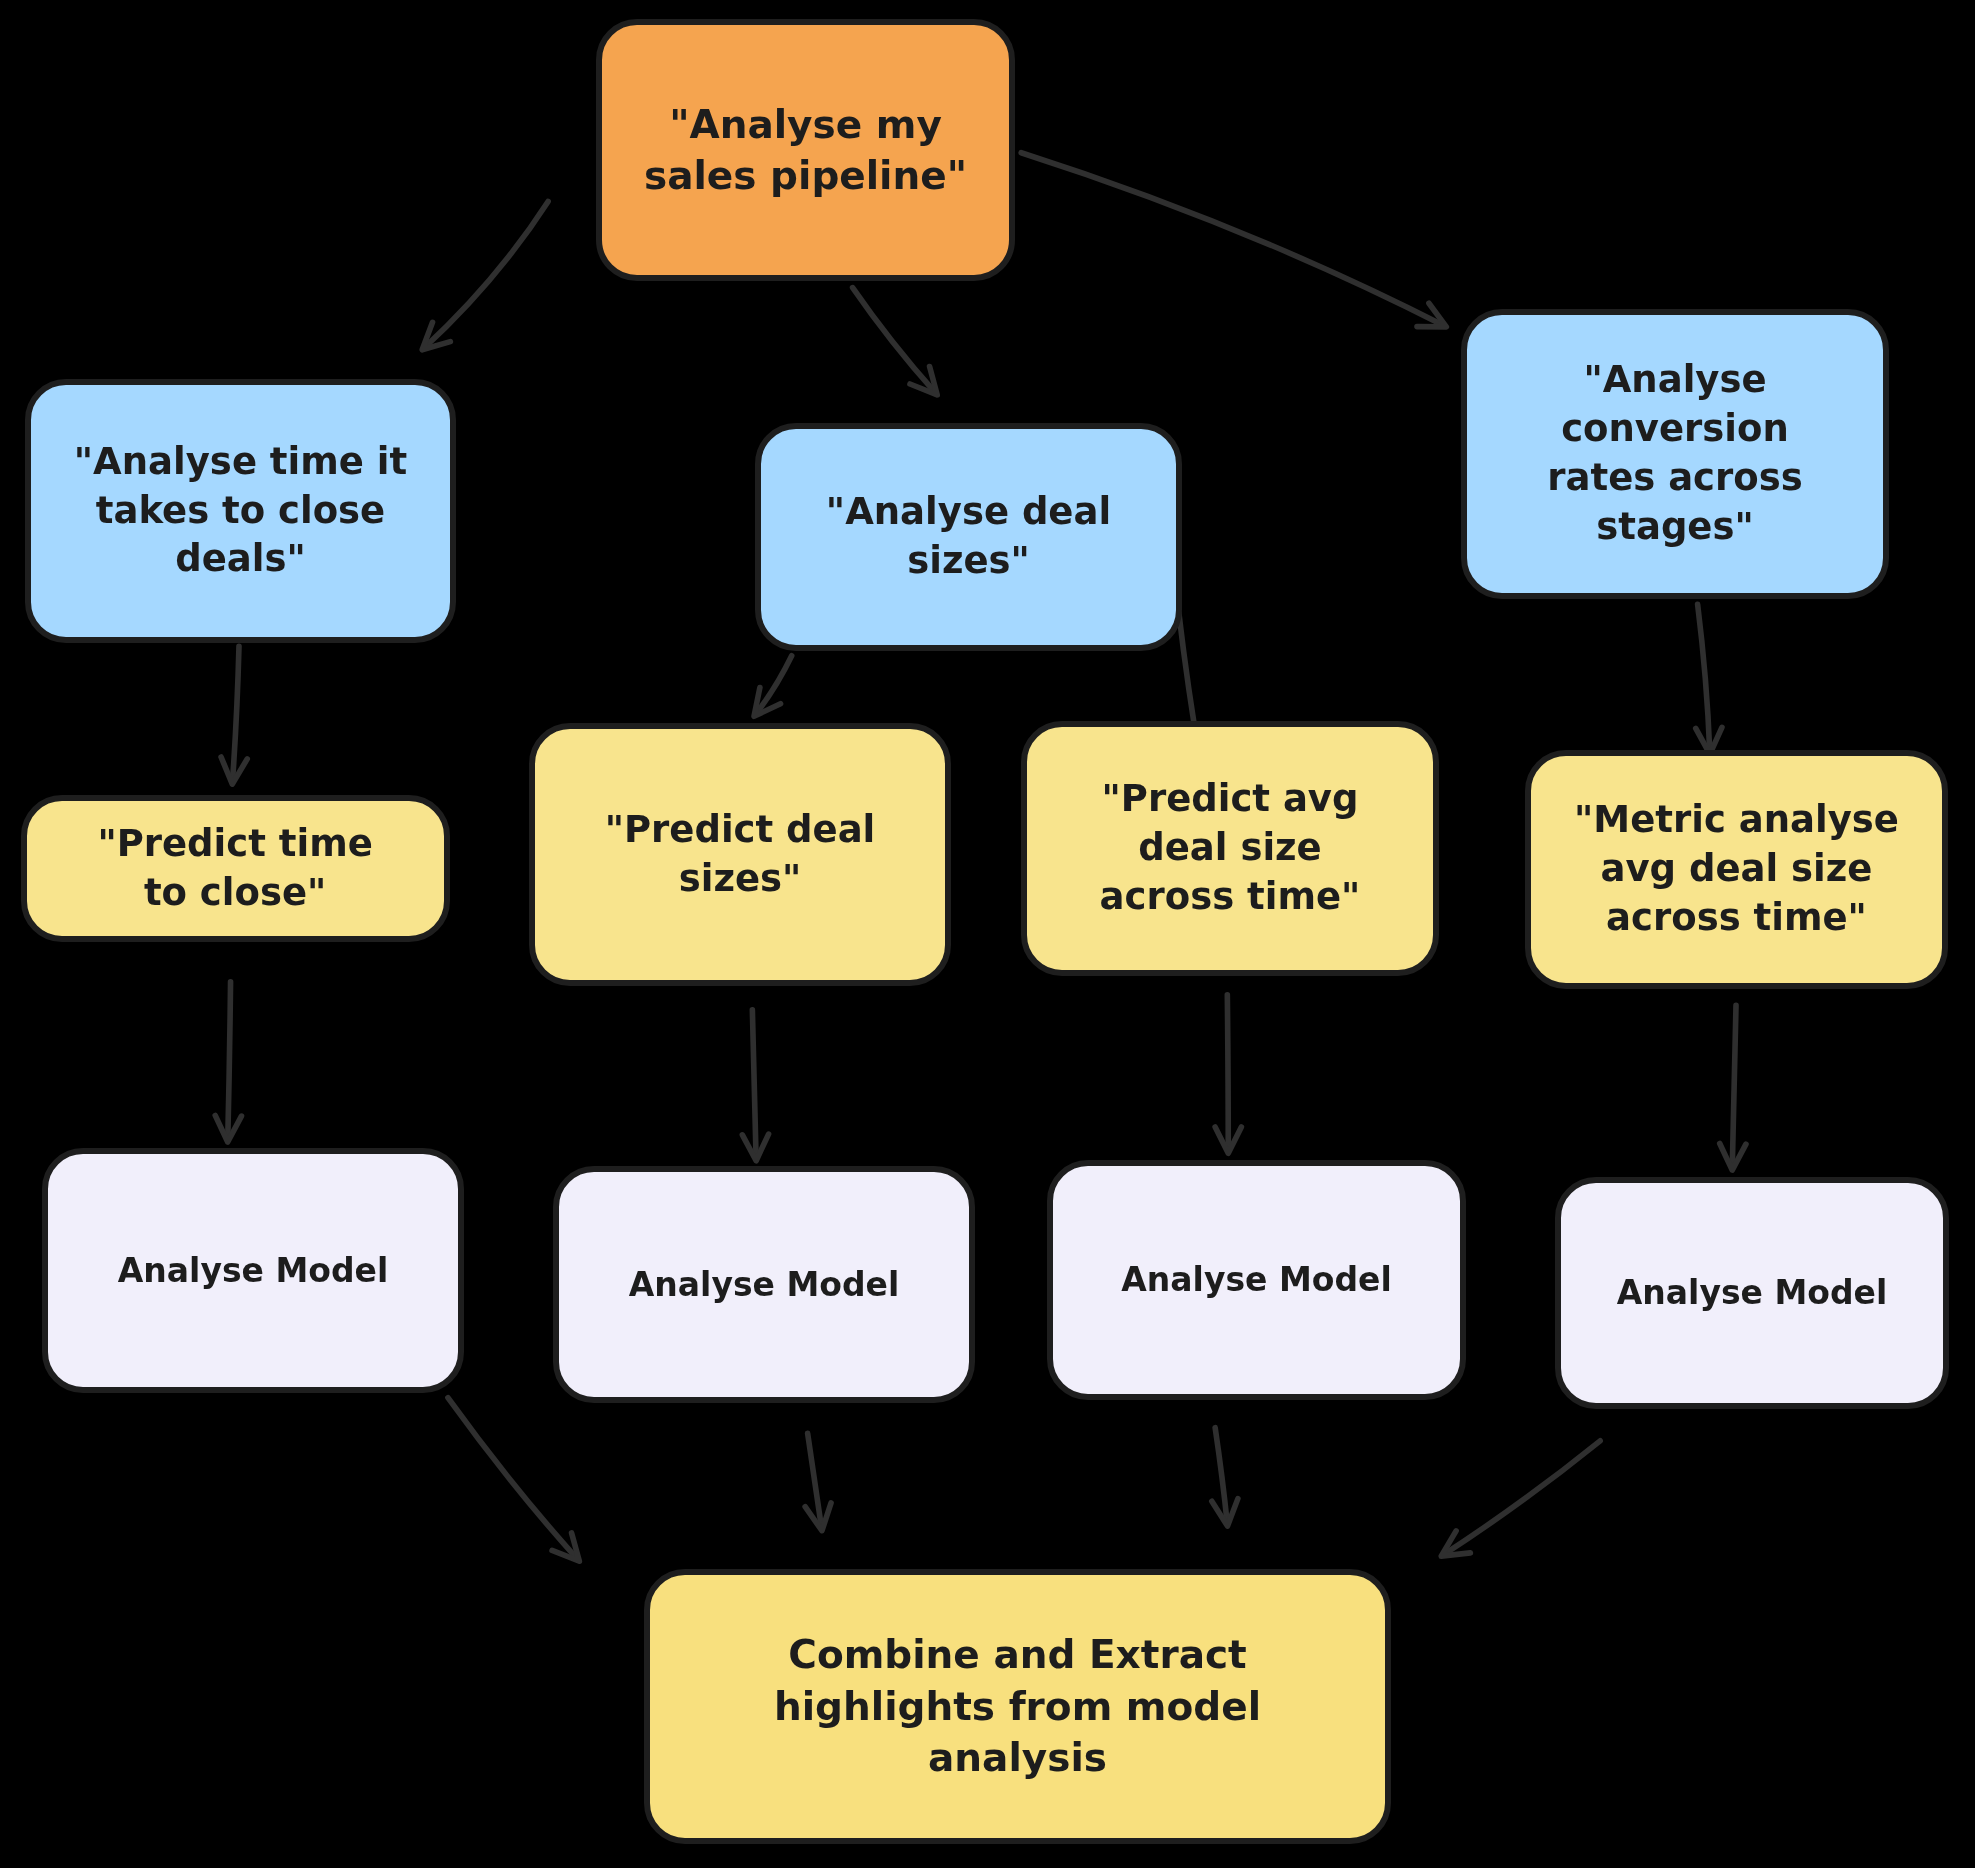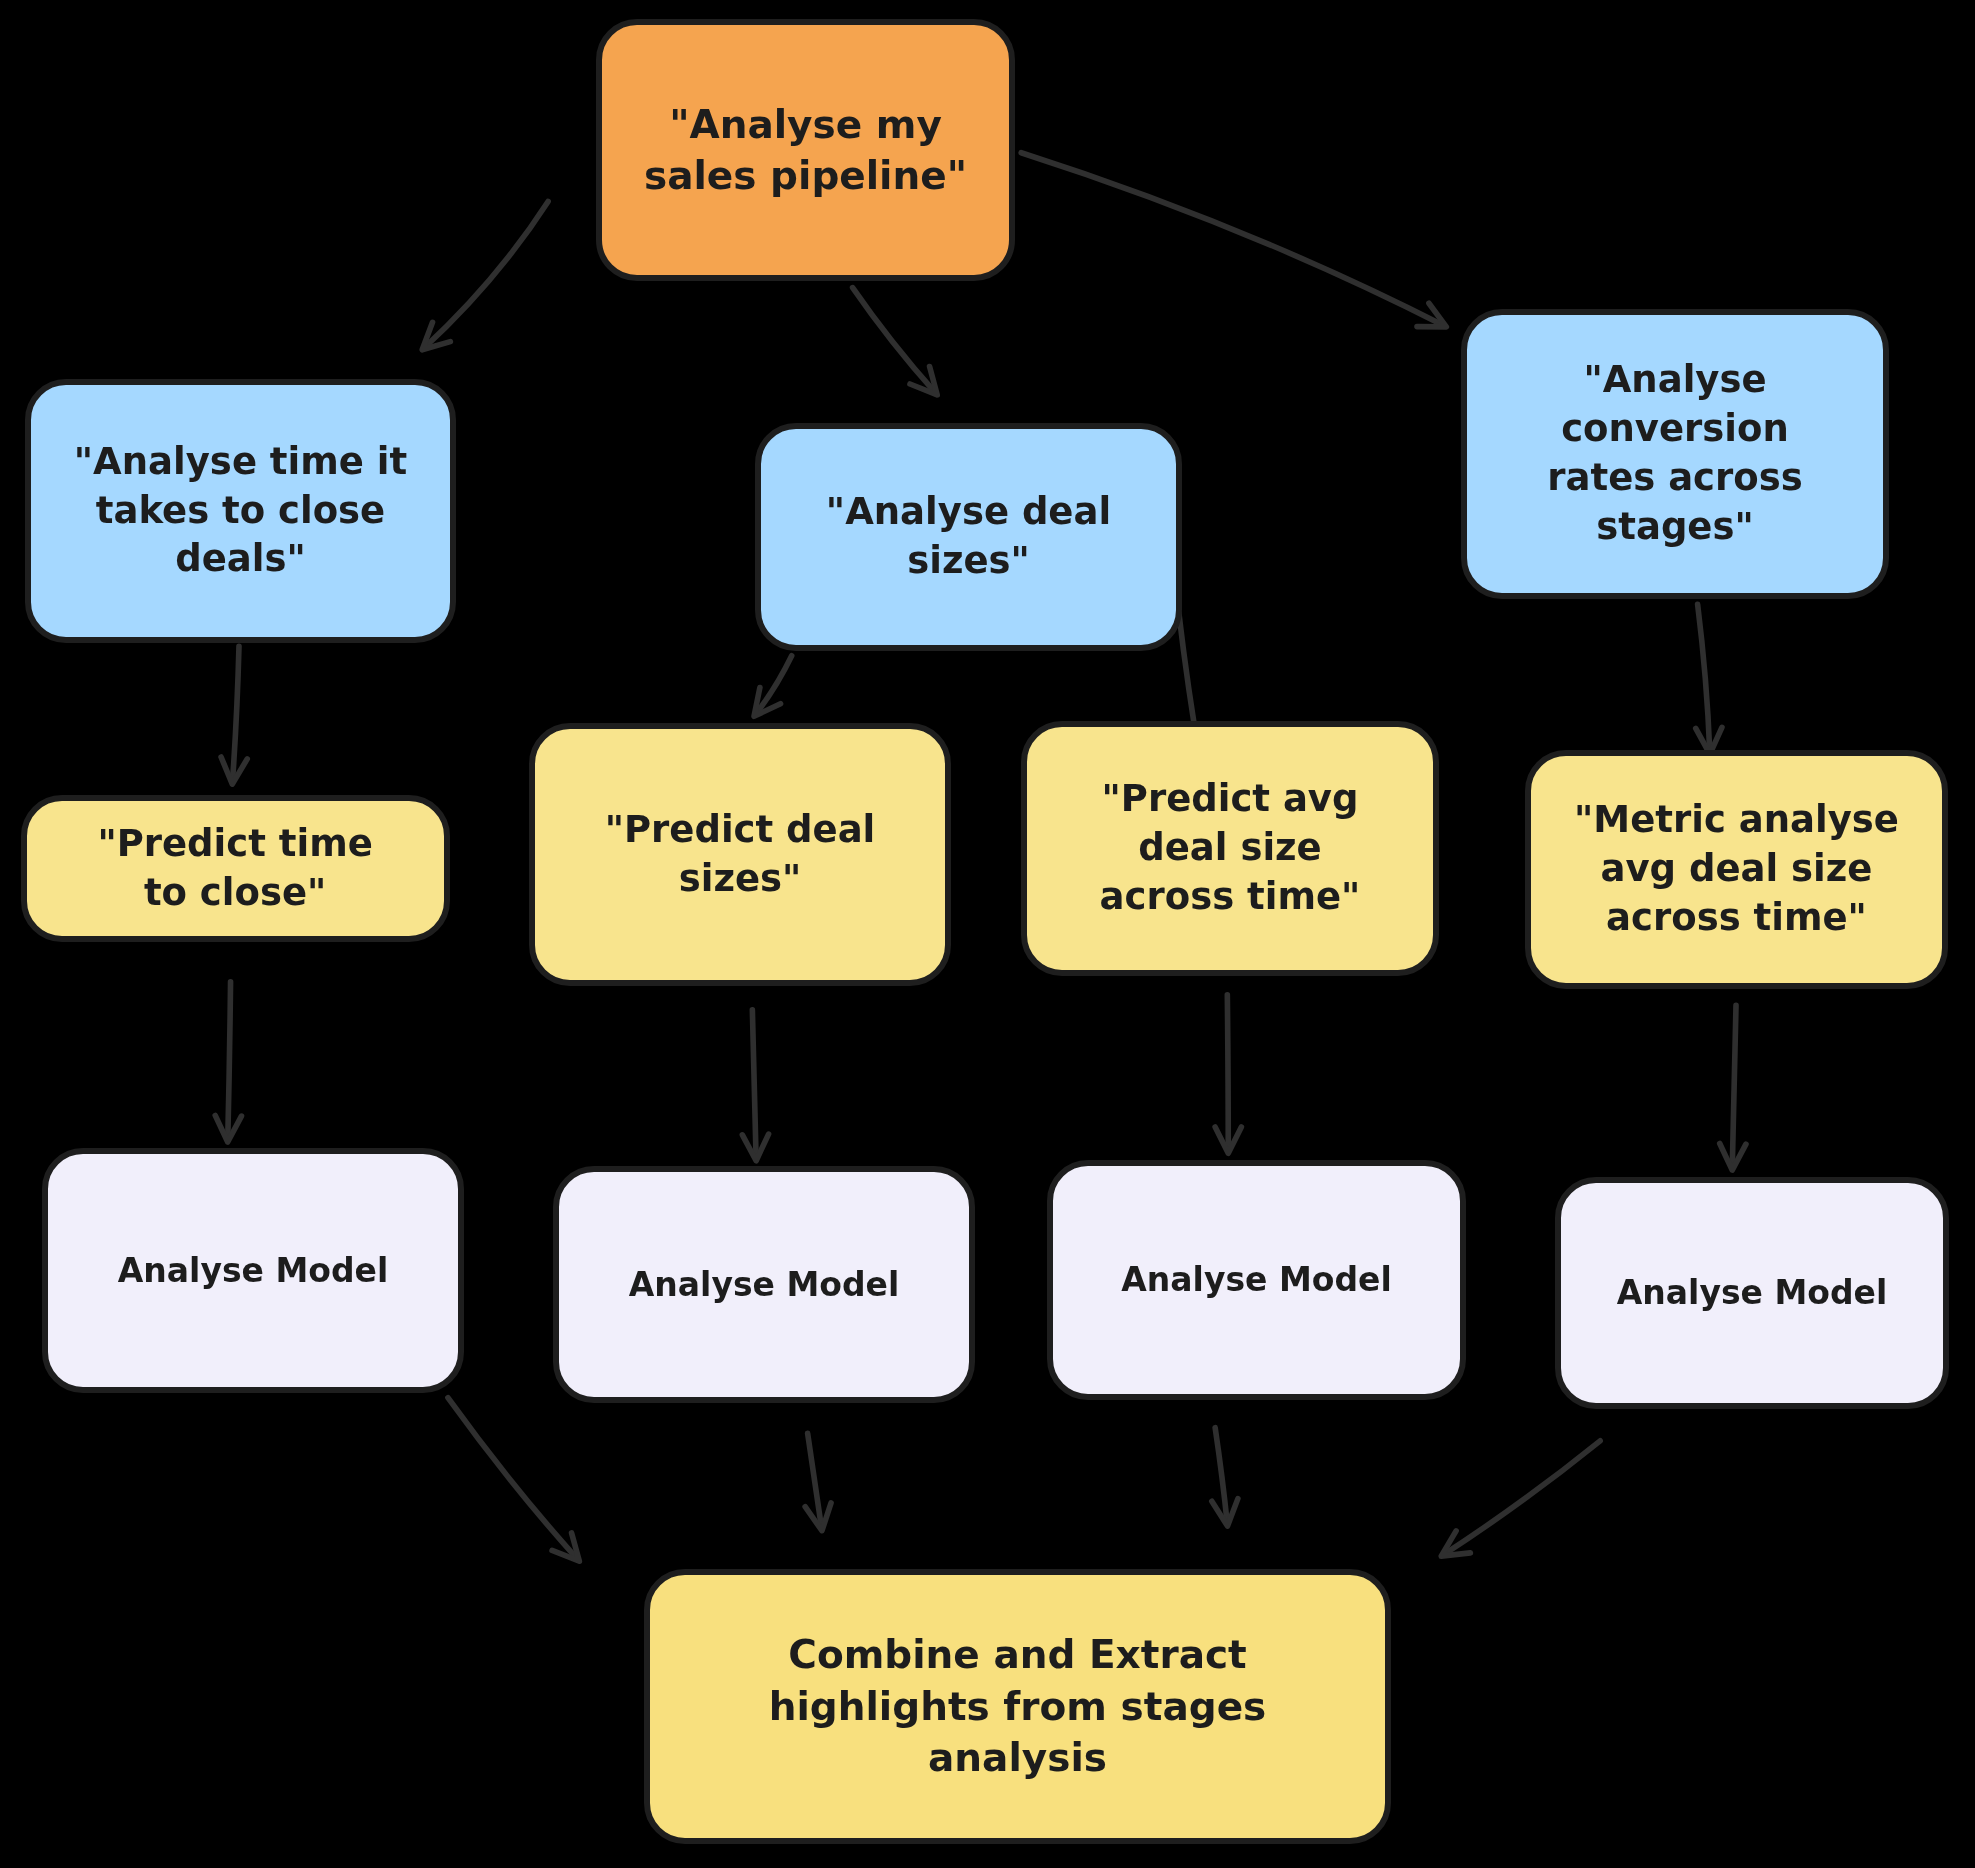--- a/index.html
+++ b/index.html
@@ -113,17 +113,17 @@
   <div class="node model" style="left:1047px;top:1160px;width:419px;height:240px">
     <span>Analyse Model</span>
   </div>
 
   <div class="node model" style="left:1555px;top:1177px;width:394px;height:232px">
     <span>Analyse Model</span>
   </div>
 
   <div class="node combine" style="left:644px;top:1569px;width:747px;height:275px;padding:13px 32px">
     <span>Combine and Extract
-highlights from stages analysis</span>
+highlights from model analysis</span>
   </div>
 
 </div>
 
 
 </body></html>

